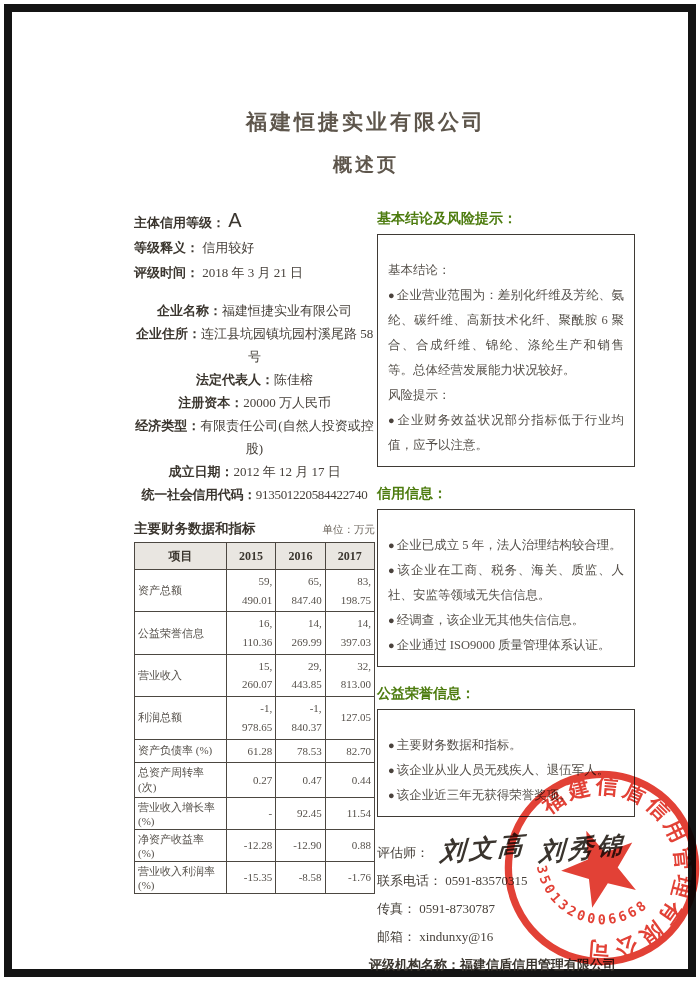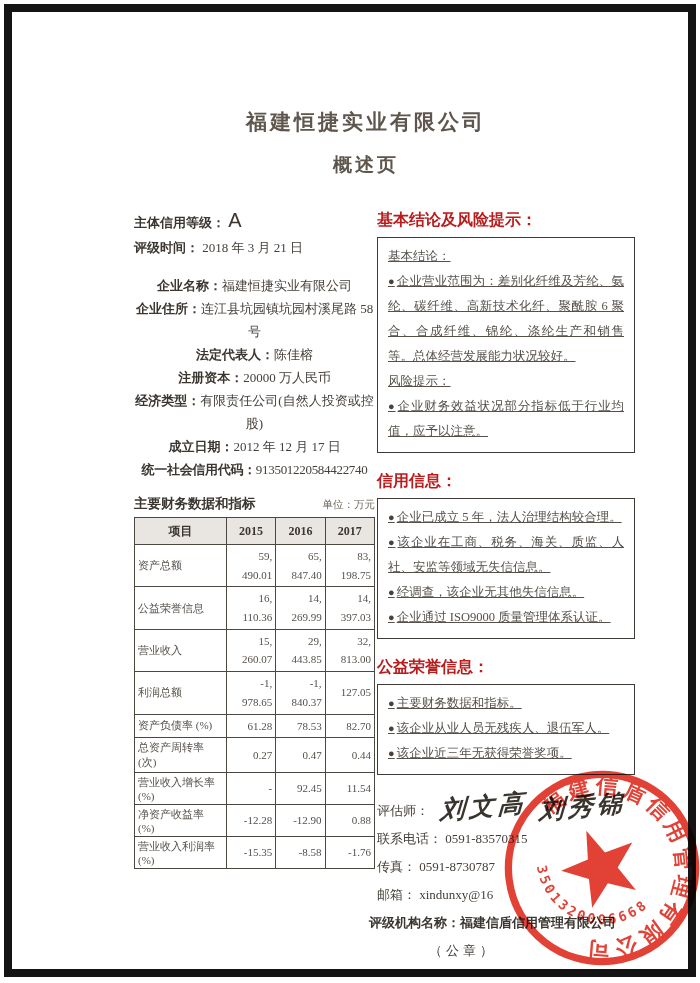--- a/index.html
+++ b/index.html
@@ -28,23 +28,23 @@
 
   .fin-caption{margin-top:14px;display:flex;align-items:baseline;justify-content:space-between;}
   .fin-title{font-weight:bold;font-size:13.5px;color:#3b362f;}
   .fin-unit{font-size:10.5px;color:#6a635a;}
   table.fin{border-collapse:collapse;margin-top:4px;width:241px;font-size:11px;}
   table.fin th,table.fin td{border:1.4px solid #4c4741;padding:2px 3px;}
   table.fin th{background:#e9e6e1;font-weight:bold;font-size:12px;height:22px;color:#3b362f;}
   td.item{width:94px;text-align:left;color:#55504a;}
   td.val{width:44px;text-align:right;white-space:pre-line;line-height:1.7;color:#55504a;}
 
-  .r-head{font-weight:bold;font-size:16px;color:#b91c1c;margin:2px 0 6px 0;}
-  .r-box{border:1.6px solid #3f3a35;padding:6px 10px 8px 10px;font-size:12.5px;
-         line-height:2.0;text-align:justify;color:#55504a;margin-bottom:18px;text-decoration:underline;}
+  .r-head{font-weight:bold;font-size:14px;color:#4d7c0f;margin:2px 0 6px 0;}
+  .r-box{border:1.6px solid #3f3a35;padding:23px 10px 8px 10px;font-size:12.5px;
+         line-height:2.0;text-align:justify;color:#55504a;margin-bottom:18px;}
   .r-box .sub{display:block;}
   .r-box p{margin:0;}
   .bullet{color:#4a423c;margin-right:2px;font-size:11px;}
 
   .footer{margin-top:18px;font-size:13px;line-height:28px;}
   .footer .lbl{color:#46403a;}
   .sig{display:inline-block;font-style:italic;font-weight:bold;font-size:25px;
        color:#3a342e;transform:rotate(-5deg) skewX(-8deg);margin-left:8px;letter-spacing:4px;}
   .agency{font-weight:bold;color:#3b362f;margin-left:-8px;}
   .seal-note{margin-left:52px;letter-spacing:4px;}
@@ -63,20 +63,24 @@
     <h2 class="subtitle">概述页</h2>
 
     <div class="columns">
 
       <div class="col-left">
 
         <div class="kv">
           <div>
             <span class="lbl">主体信用等级：</span>
             <span class="grade">A</span>
+          </div>
+          <div>
+            <span class="lbl">等级释义：</span>
+            <span>信用较好</span>
           </div>
           <div>
             <span class="lbl">评级时间：</span>
             <span>2018 年 3 月 21 日</span>
           </div>
         </div>
 
         <div class="company">
           <div class="row">
             <span class="lbl">企业名称：</span><span>福建恒捷实业有限公司</span>

